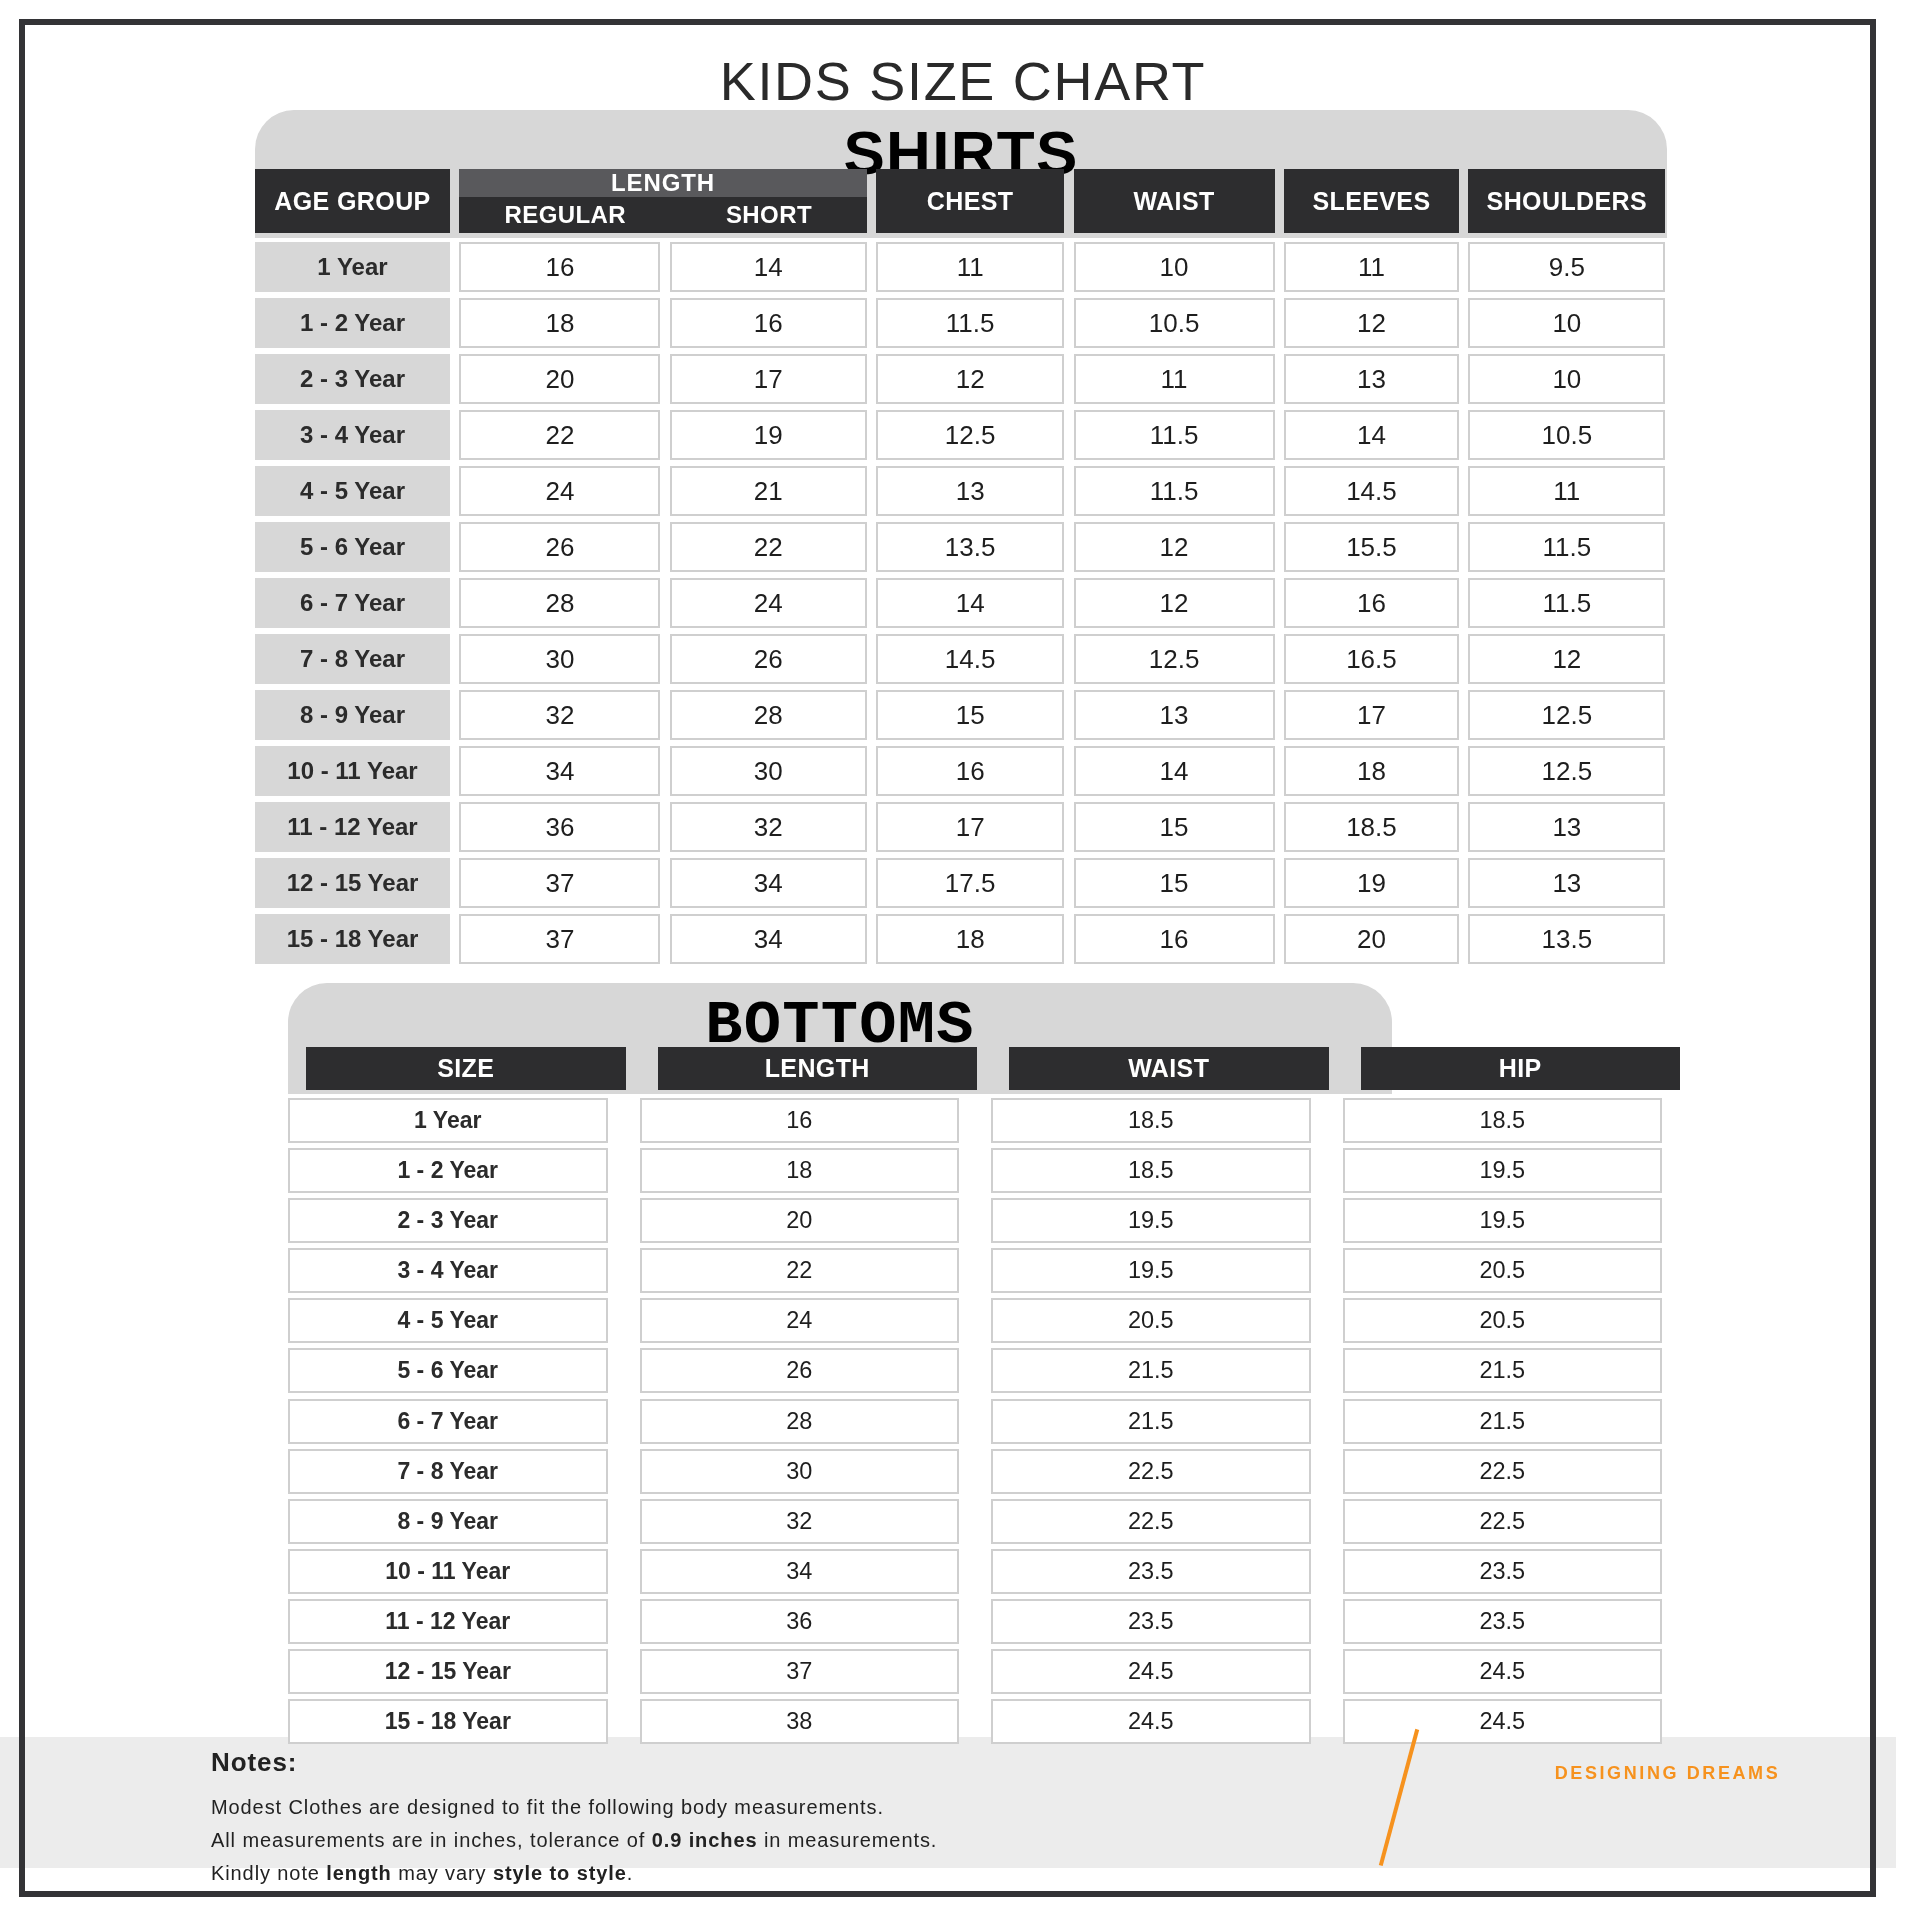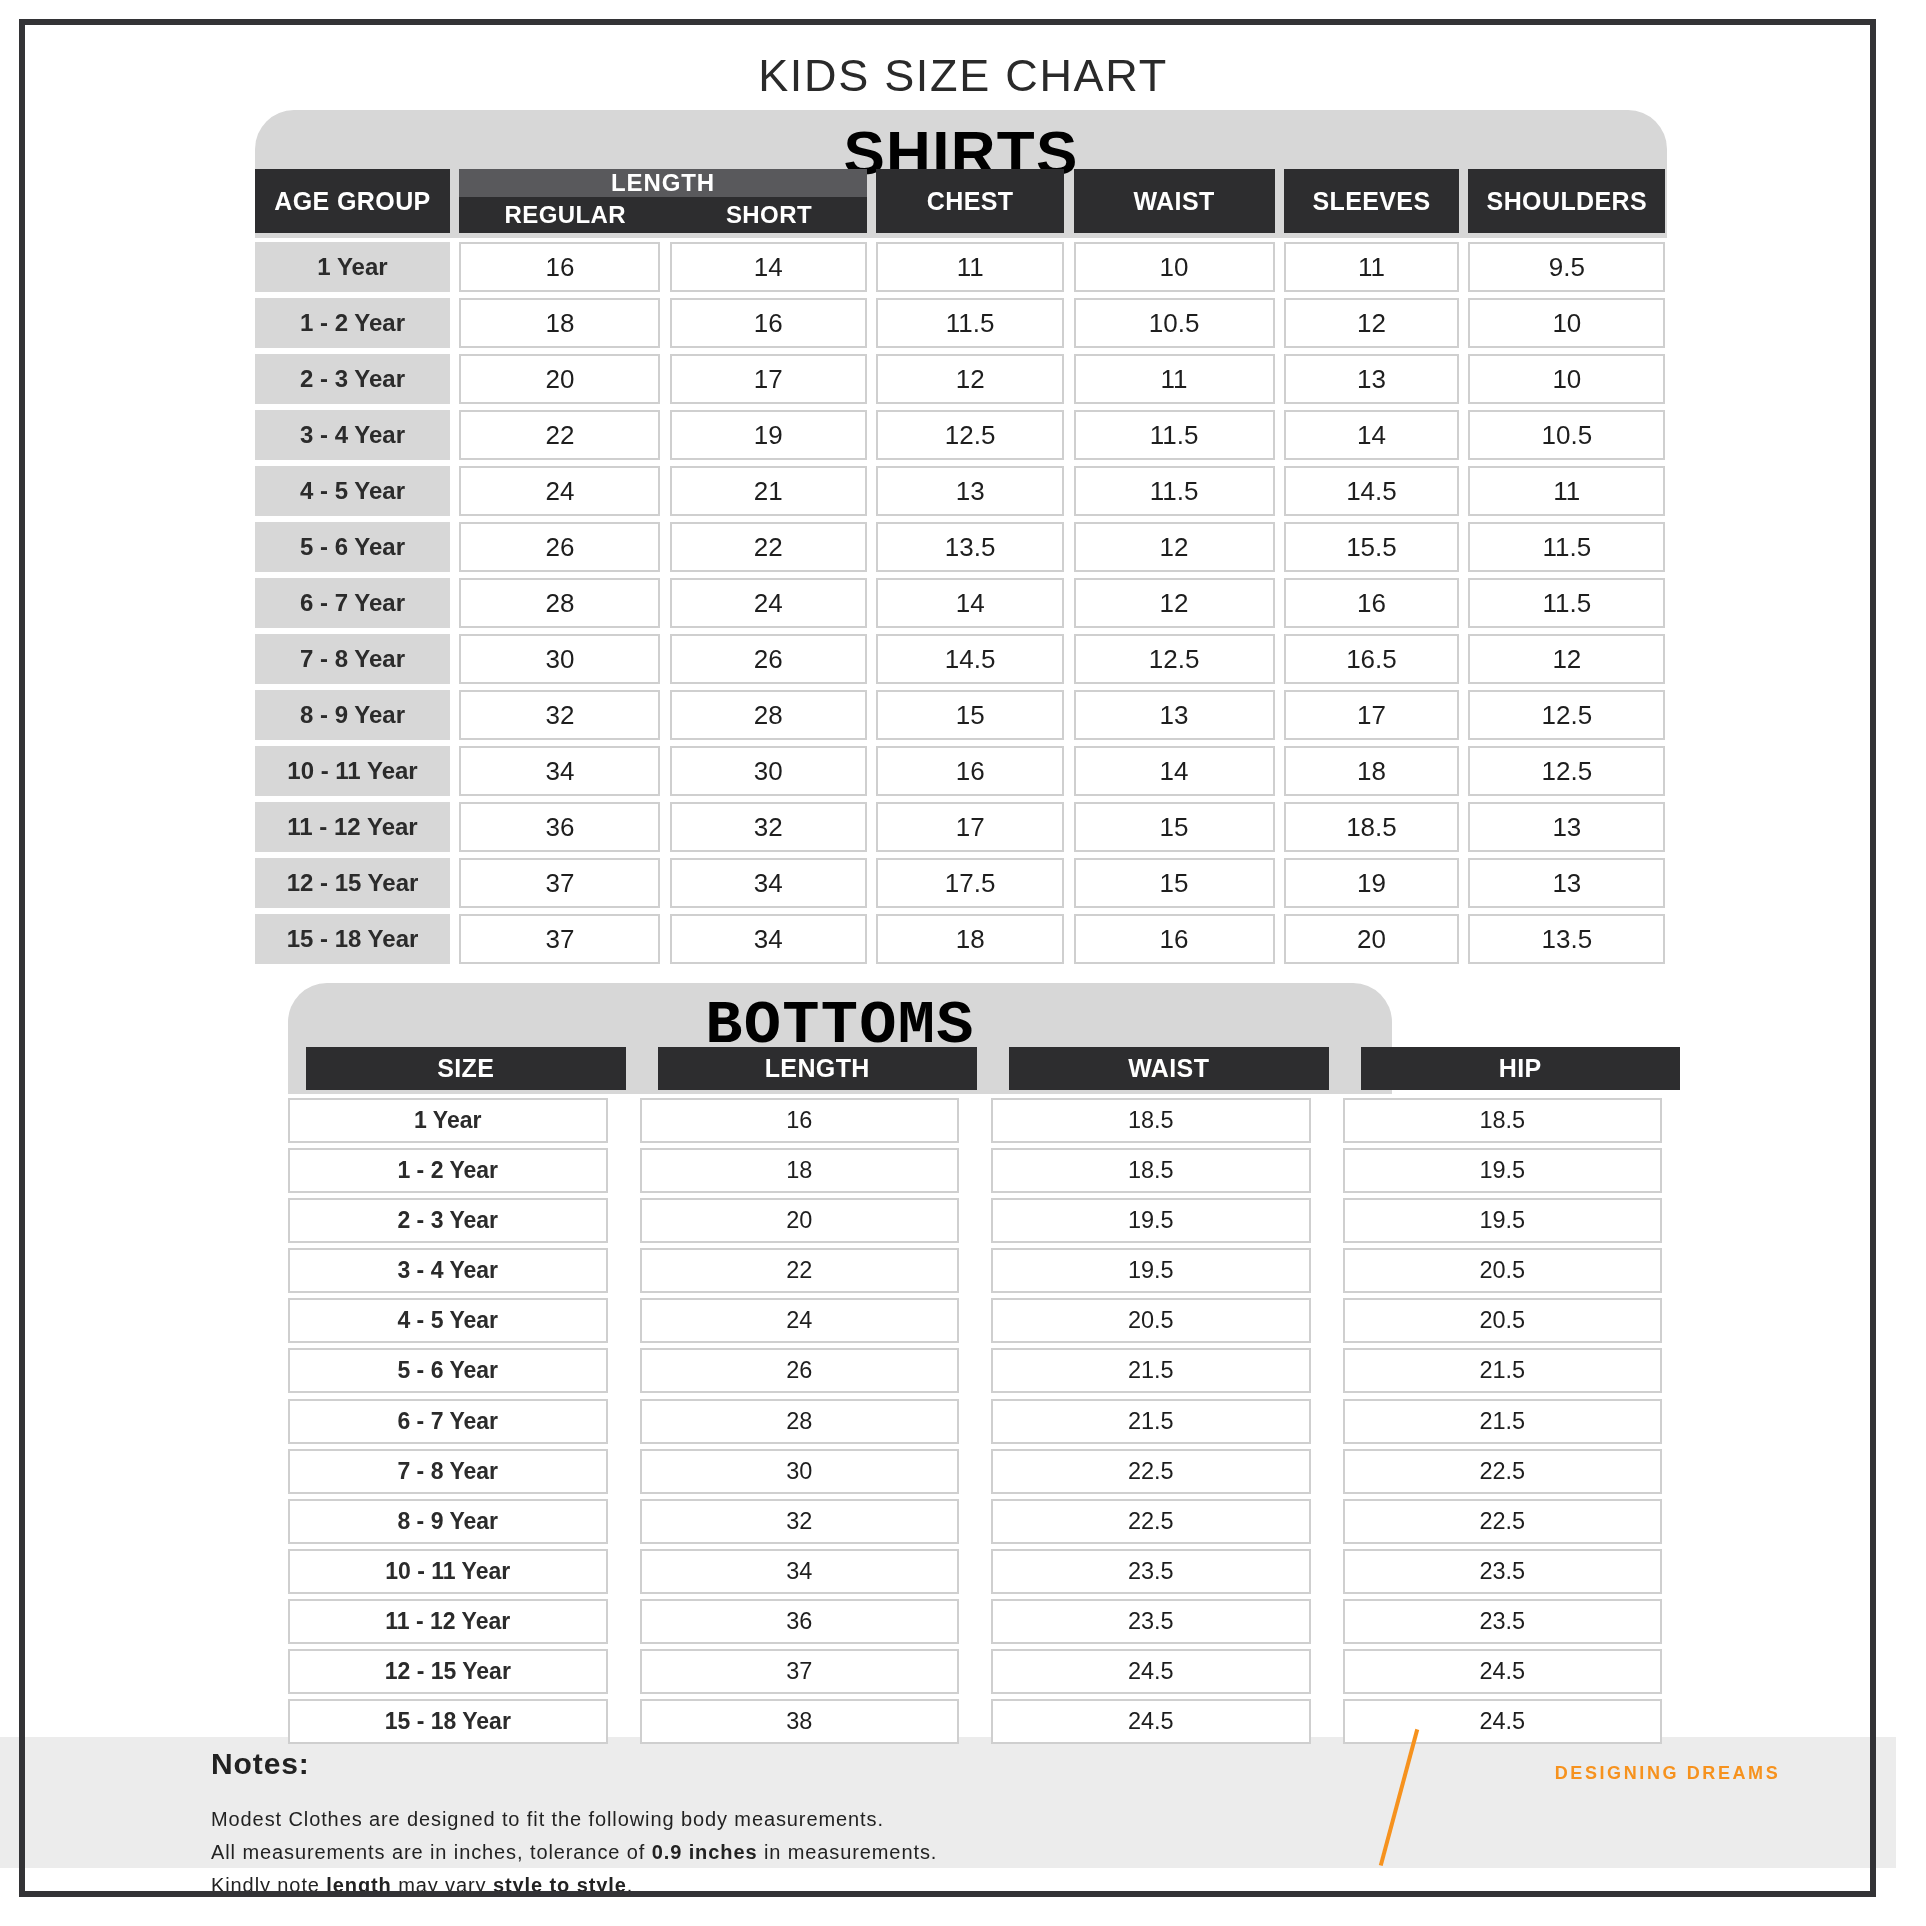--- a/index.html
+++ b/index.html
@@ -20,21 +20,21 @@
     box-sizing: border-box;
     z-index: 9;
     pointer-events: none;
   }
   
   .page-title {
     position: absolute;
     left: 0; top: 50px;
     width: 1926px;
     text-align: center;
-    font-size: 45px;
+    font-size: 54px;
     font-weight: 400;
     letter-spacing: 1.7px;
     color: #2a2a2a;
     z-index: 2;
   }
   
   .banner {
     position: absolute;
     background: #d7d7d7;
     border-radius: 39px 39px 0 0;
@@ -182,21 +182,21 @@
     background: #ececec;
     z-index: 1;
   }
   .notes {
     position: absolute;
     left: 211px; top: 1747px;
     z-index: 2;
     color: #222222;
     letter-spacing: 0.9px;
   }
-  .notes-heading { font-size: 30px; font-weight: 700; margin-bottom: 22px; }
+  .notes-heading { font-size: 26px; font-weight: 700; margin-bottom: 13px; }
   .notes-line { font-size: 20px; font-weight: 400; line-height: 33px; }
   .notes-line b { font-weight: 700; }
 
   
   .logo {
     position: absolute;
     top: 1757px;
     right: 144px;
     width: 411px;
     text-align: right;

